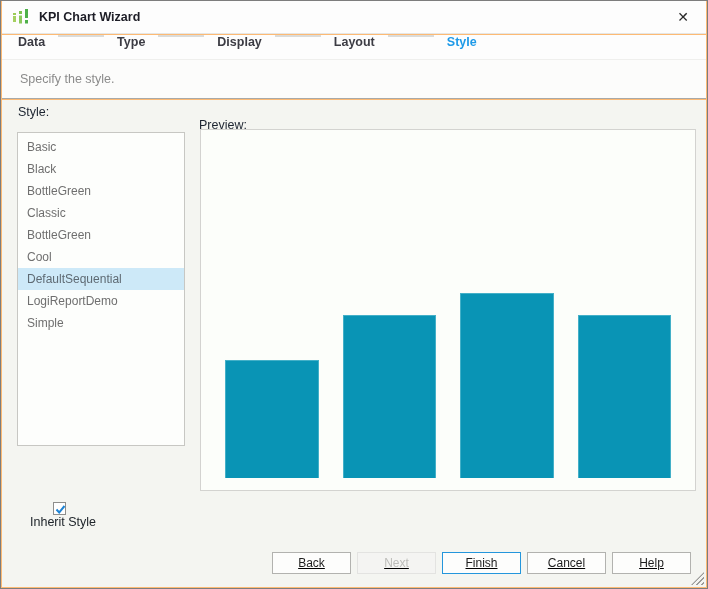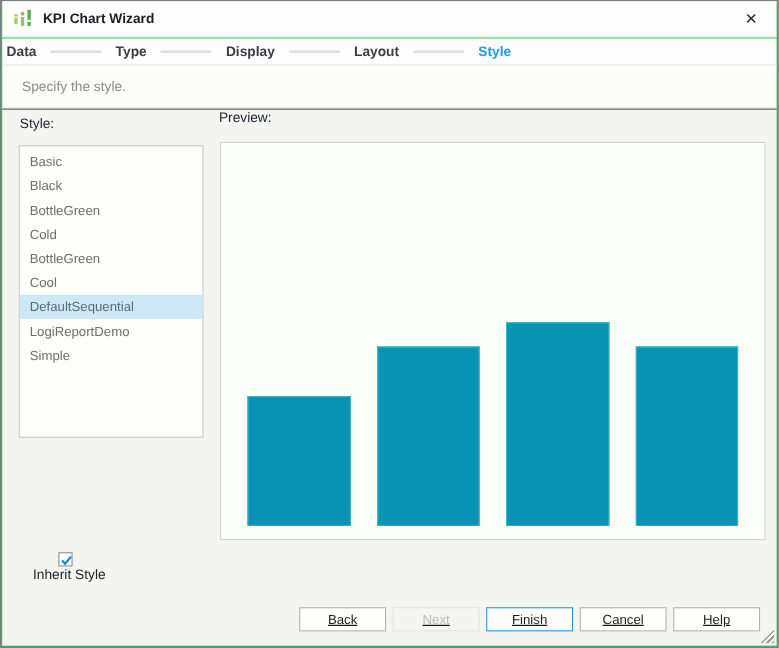--- a/index.html
+++ b/index.html
@@ -1,62 +1,62 @@
 <!DOCTYPE html>
 <html><head>
 <meta charset="utf-8">
 <style>
   html,body{margin:0;padding:0;background:#ffffff;}
   *{box-sizing:border-box;}
   body{font-family:"Liberation Sans",sans-serif;}
 
   .window{
     position:relative;width:708px;height:589px;
-    background:#22c55e;border:1px solid #7d7d7d;overflow:hidden;
+    background:#fdba74;border:1px solid #7d7d7d;overflow:hidden;
   }
 
   
   .titlebar{
     position:absolute;left:1px;top:0;right:1px;height:33px;
     display:flex;align-items:center;padding:0 12px 0 10px;
     background:#fdfdfd;border-bottom:1px solid #e6e6e4;
   }
   .app-icon{width:18px;height:18px;margin-right:9px;flex:0 0 auto;}
   .title{font-size:12.5px;font-weight:bold;color:#1d1d26;}
   .close{margin-left:auto;font-size:14px;color:#2a2a2a;cursor:pointer;
     width:22px;text-align:center;line-height:22px;}
 
   
   .steps{
     position:absolute;left:1px;top:34px;right:1px;height:24px;
-    display:flex;align-items:center;padding-left:4px;background:#fdfdfd;
+    display:flex;align-items:flex-start;padding-left:16px;background:#fdfdfd;
   }
   .step{font-size:12.5px;font-weight:bold;color:#3c3c44;cursor:default;}
   .step.active{color:#1e9ae8;}
   .connector{width:46px;height:2px;background:#dbdbd9;margin:0 13px;}
 
   
   .subtitle-band{
     position:absolute;left:1px;top:58px;right:1px;height:40px;
     display:flex;align-items:center;padding-left:18px;
     background:#fcfcfb;border-top:1px solid #efefed;border-bottom:1px solid #a9a9a7;
   }
   .subtitle{font-size:12.5px;color:#8b8b8b;}
 
   
   .content{
     position:absolute;left:1px;right:1px;top:99px;bottom:1px;
     background:#f4f5f1;
   }
   .panel-label{position:absolute;font-size:12.5px;color:#1c2430;}
   .label-style{left:16px;top:5px;}
-  .label-preview{left:197px;top:0;}
+  .label-preview{left:197px;top:18px;}
 
   .listbox{
-    position:absolute;left:15px;top:32px;width:168px;height:266px;
+    position:absolute;left:15px;top:32px;width:168px;height:314px;
     background:#fdfefc;border:1px solid #c7c7c3;overflow:hidden;padding-top:3px;
   }
   .list-item{
     height:22px;line-height:22px;padding-left:9px;
     font-size:12px;color:#6f6f6f;cursor:default;white-space:nowrap;
   }
   .list-item.selected{background:#cde9f8;color:#5e6a73;}
 
   .previewbox{
     position:absolute;left:198px;top:29px;width:496px;height:362px;
@@ -133,21 +133,21 @@
   </div>
 
   <div class="content">
     <span class="panel-label label-style">Style:</span>
     <span class="panel-label label-preview">Preview:</span>
 
     <div class="listbox">
         <div class="list-item">Basic</div>
         <div class="list-item">Black</div>
         <div class="list-item">BottleGreen</div>
-        <div class="list-item">Cold</div>
+        <div class="list-item">Classic</div>
         <div class="list-item">BottleGreen</div>
         <div class="list-item">Cool</div>
         <div class="list-item selected">DefaultSequential</div>
         <div class="list-item">LogiReportDemo</div>
         <div class="list-item">Simple</div>
       </div>
 
     <div class="previewbox">
       <div class="plot">
           <div class="bar" style="height: 118px; background: rgb(9, 148, 181);"></div>

